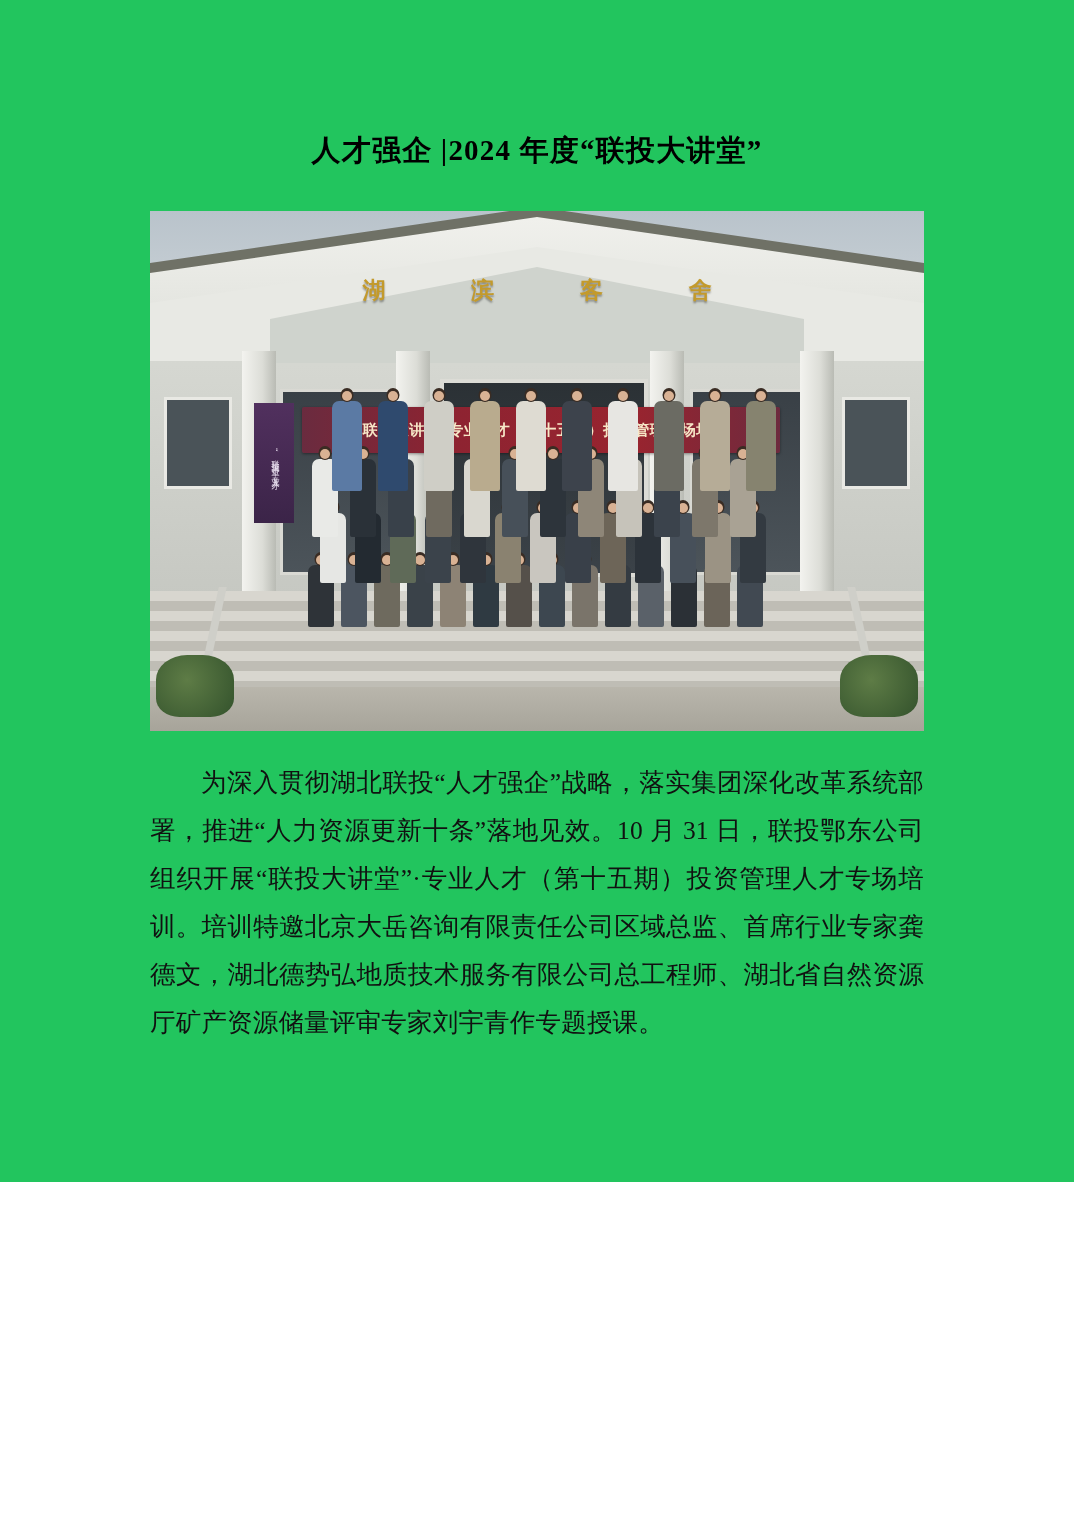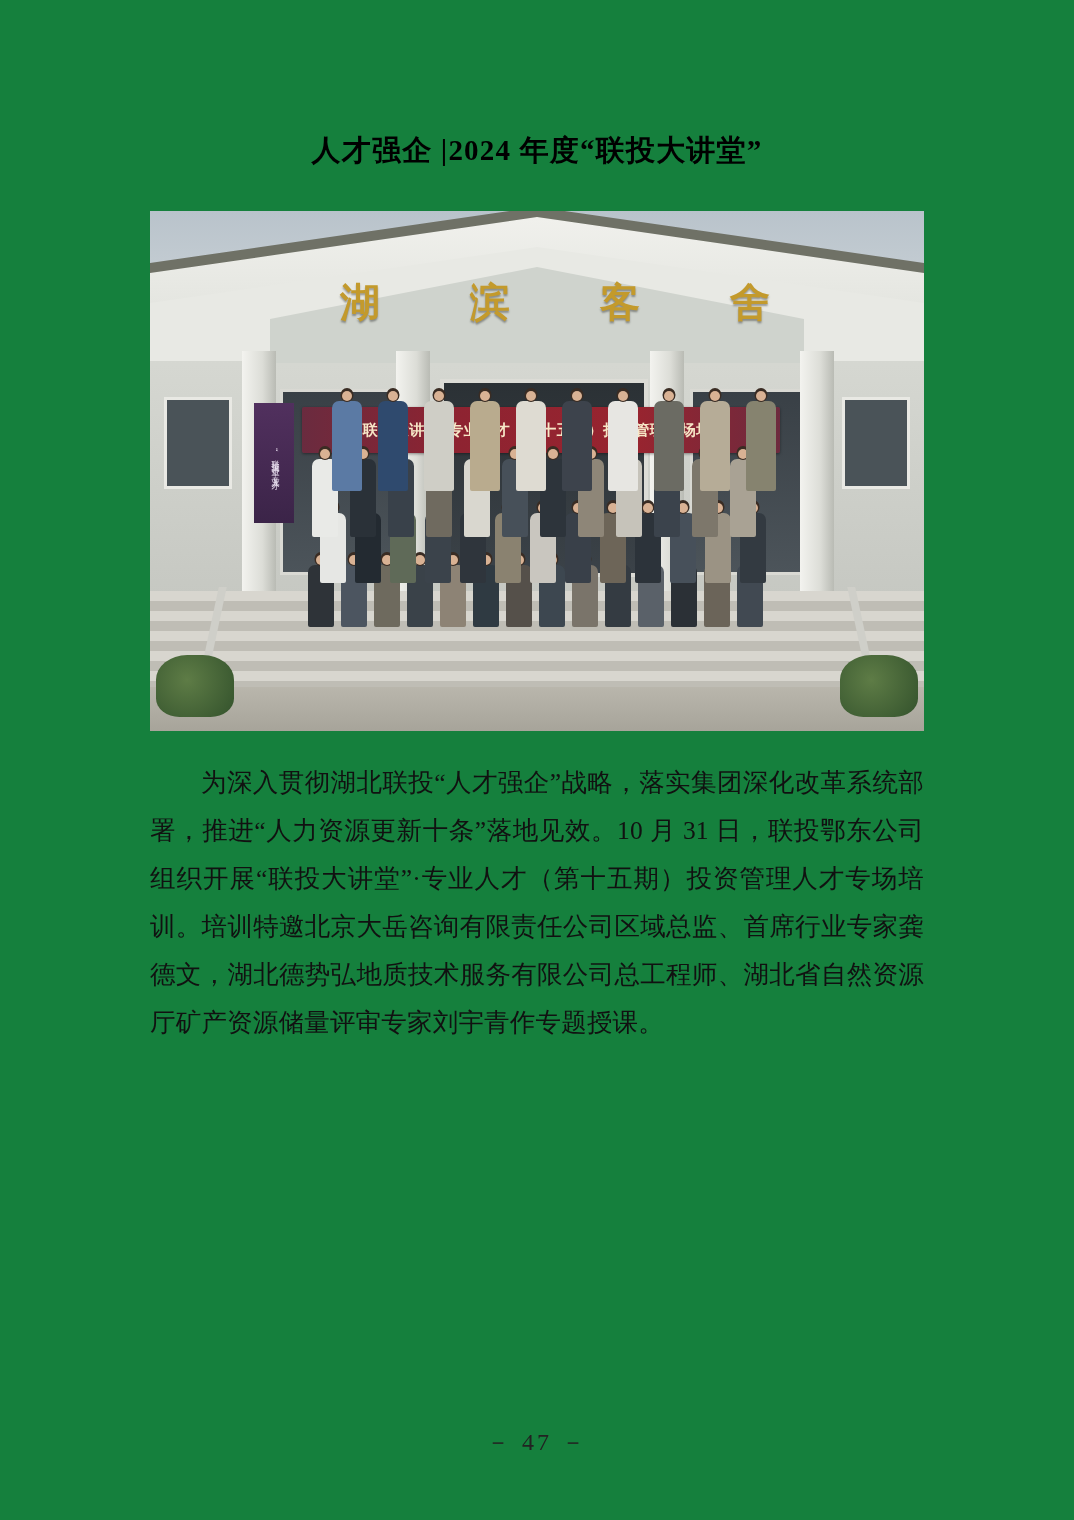--- a/index.html
+++ b/index.html
@@ -10,25 +10,25 @@
   body {
     width: 1074px;
     height: 1520px;
     font-family: "Liberation Serif", "DejaVu Serif", serif;
     color: #1a1a1a;
     position: relative;
     overflow: hidden;
   }
   .page {
     width: 1074px;
-    height: 1520px;
+    height: 1182px;
     position: relative;
     box-sizing: border-box;
     padding: 0 150px;
-    background: #15803d;
+    background: #22c55e;
   }
   .title-block {
     padding-top: 126px;
     text-align: center;
   }
   .title-line {
     font-family: "Liberation Serif", "DejaVu Serif", serif;
     font-weight: bold;
     font-size: 29px;
     letter-spacing: 1.2px;
@@ -68,21 +68,21 @@
   .gable {
     position: absolute; left: 120px; top: 56px; width: 534px; height: 96px;
     background: #cfd3cd;
     clip-path: polygon(50% 0, 100% 52px, 100% 96px, 0 96px, 0 52px);
   }
   .sign-text {
     position: absolute; left: 150px; top: 64px; width: 474px;
     text-align: center;
     font-family: "Liberation Serif", "DejaVu Serif", serif;
     font-weight: bold;
-    font-size: 40px;
+    font-size: 23px;
     letter-spacing: 40px;
     text-indent: 40px;
     color: #c39a2c;
     text-shadow: 0 2px 2px rgba(0,0,0,.35);
     white-space: nowrap;
   }
   .building-body {
     position: absolute; left: 0; top: 138px; width: 100%; height: 250px;
     background: linear-gradient(#d6d8d2, #c6c8c2);
   }
@@ -441,14 +441,13 @@
           <div class="head"></div>
           <div class="face"></div>
         </div>
       </div>
   </div>
 
   <div class="body-text">
     <p>为深入贯彻湖北联投“人才强企”战略，落实集团深化改革系统部署，推进“人力资源更新十条”落地见效。10 月 31 日，联投鄂东公司组织开展“联投大讲堂”·专业人才（第十五期）投资管理人才专场培训。培训特邀北京大岳咨询有限责任公司区域总监、首席行业专家龚德文，湖北德势弘地质技术服务有限公司总工程师、湖北省自然资源厅矿产资源储量评审专家刘宇青作专题授课。</p>
   </div>
 
-  <div class="page-number">－ 47 －</div>
 </div>
 
 </body></html>

